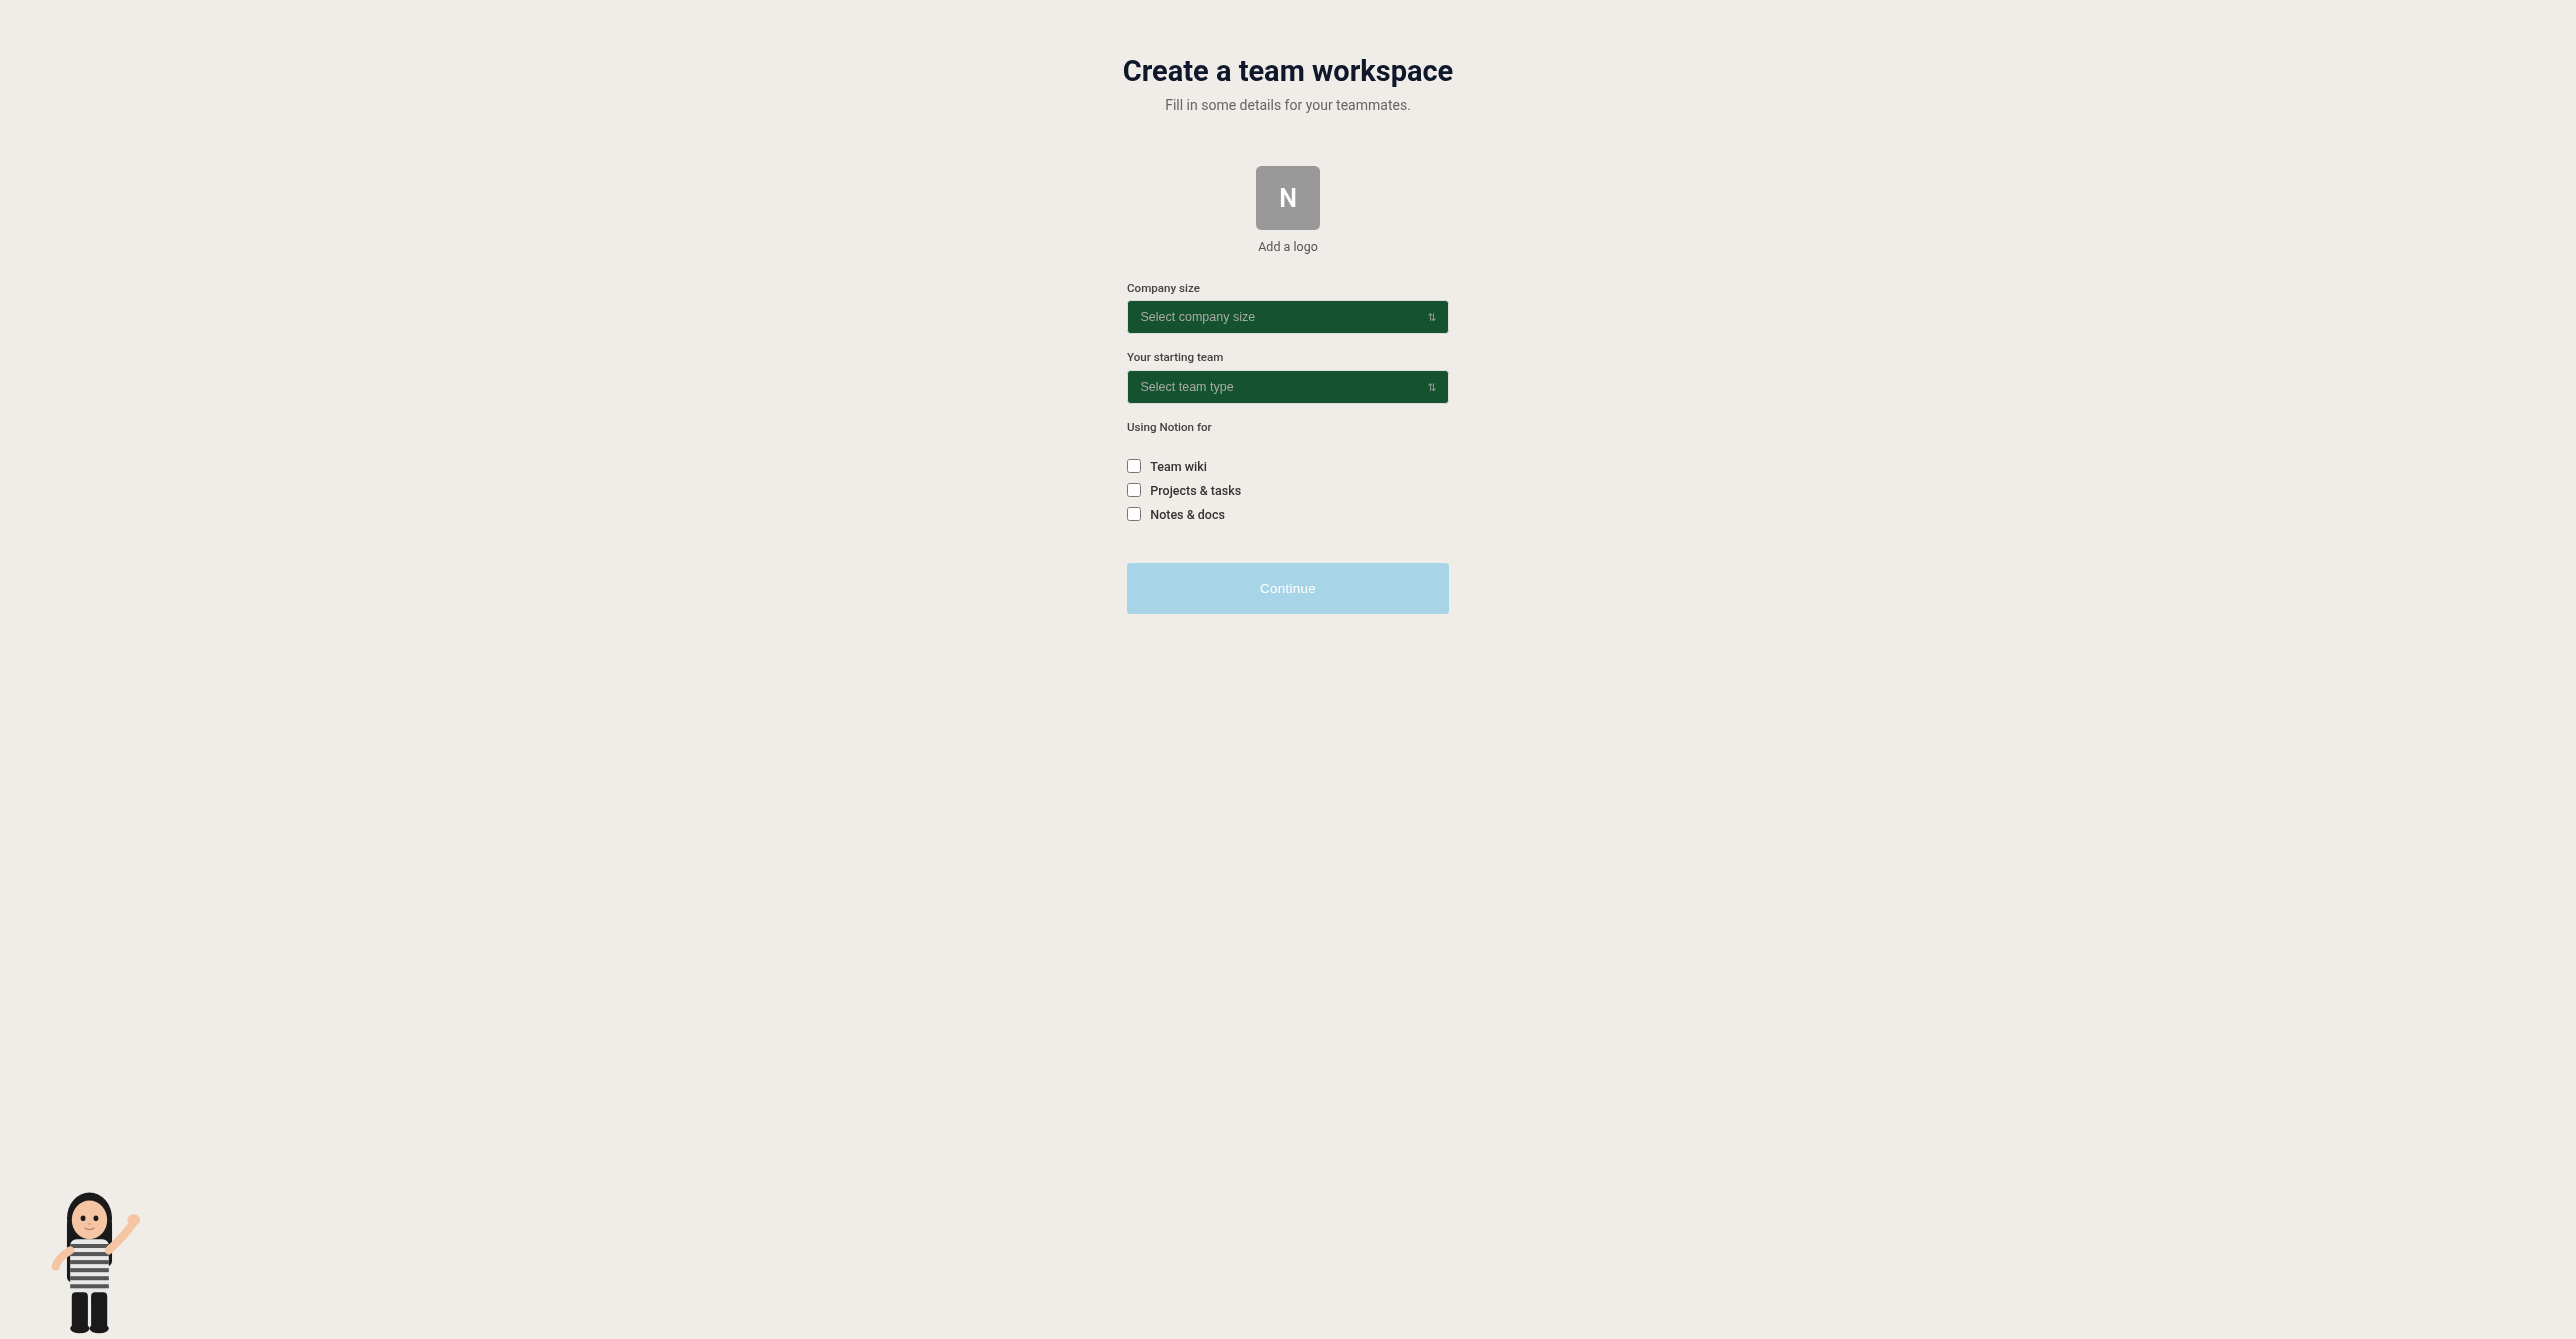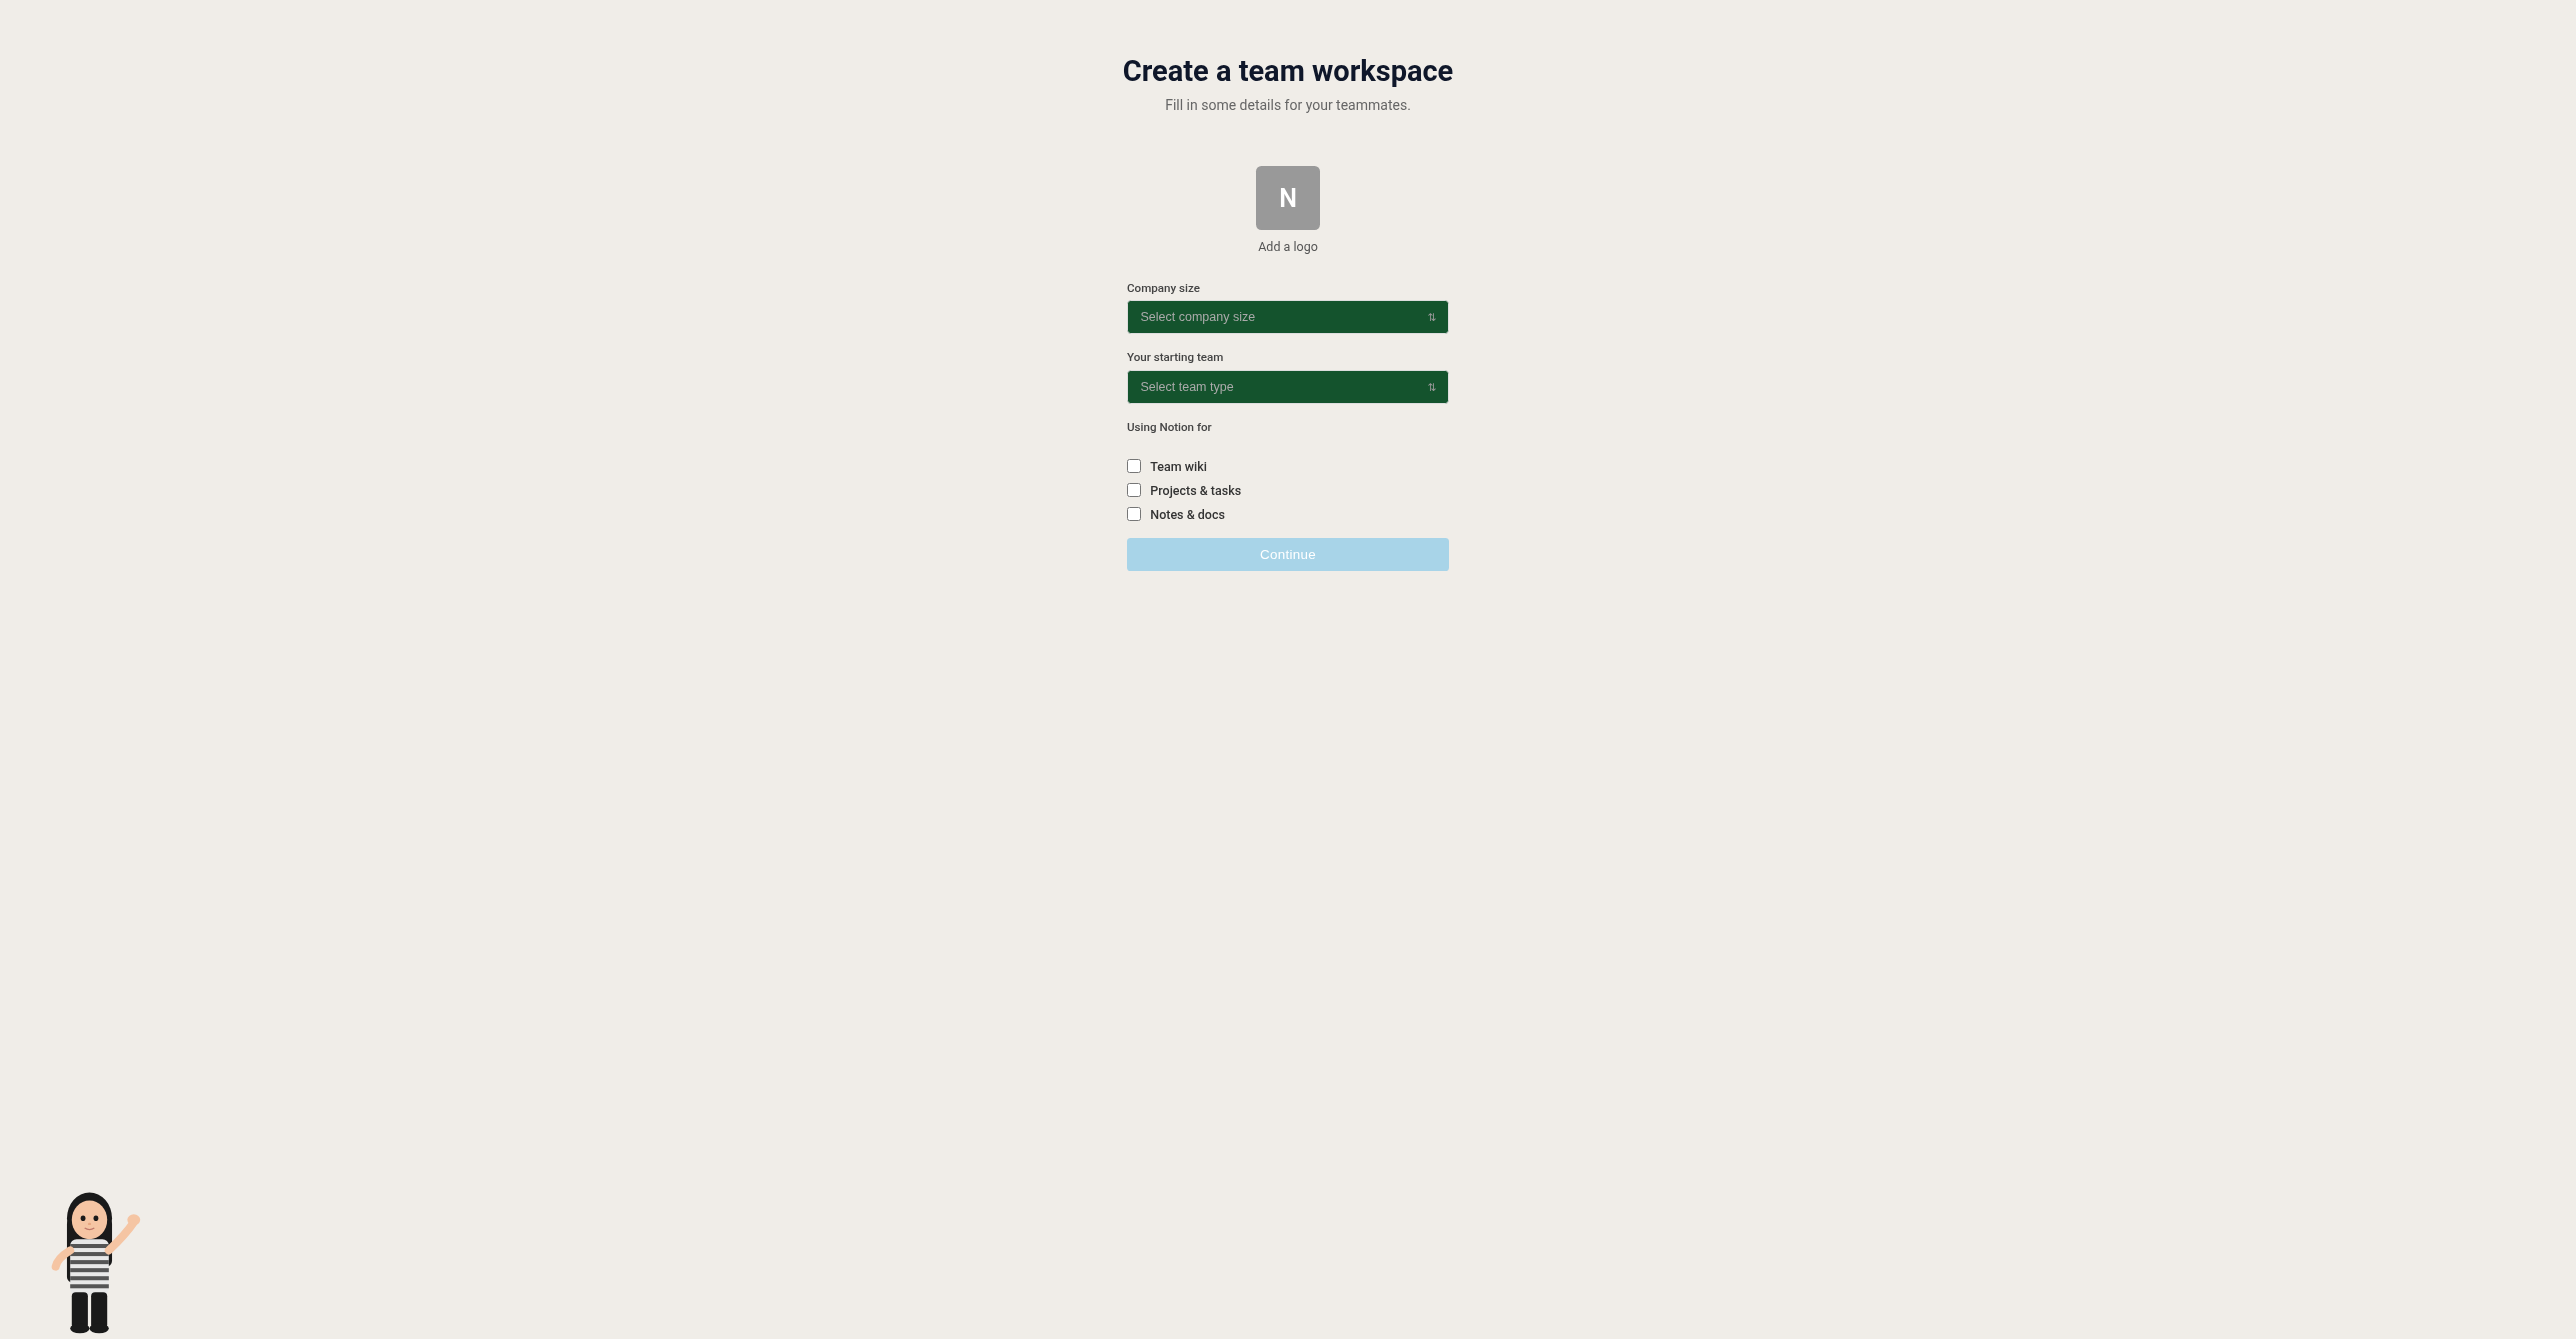--- a/index.html
+++ b/index.html
@@ -145,20 +145,21 @@
       font-size: 11.6px;
       font-weight: 500;
       color: #444;
       margin-bottom: 25px;
     }
 
     .checkbox-group {
       display: flex;
       flex-direction: column;
       gap: 9px;
+      margin-bottom: 25px;
     }
 
     .checkbox-item {
       display: flex;
       align-items: center;
       gap: 9px;
       cursor: pointer;
     }
 
     .checkbox-item input[type="checkbox"] {
@@ -172,21 +173,21 @@
 
     .checkbox-item label {
       font-size: 12.5px;
       color: #333;
       cursor: pointer;
       font-weight: 500;
     }
 
     .continue-button {
       width: 100%;
-      padding: 9px;
+      padding: 18px;
       background-color: #a8d4e8;
       color: white;
       border: none;
       border-radius: 3.6px;
       font-size: 13.4px;
       font-weight: 500;
       cursor: pointer;
       letter-spacing: 0.3px;
     }
 

